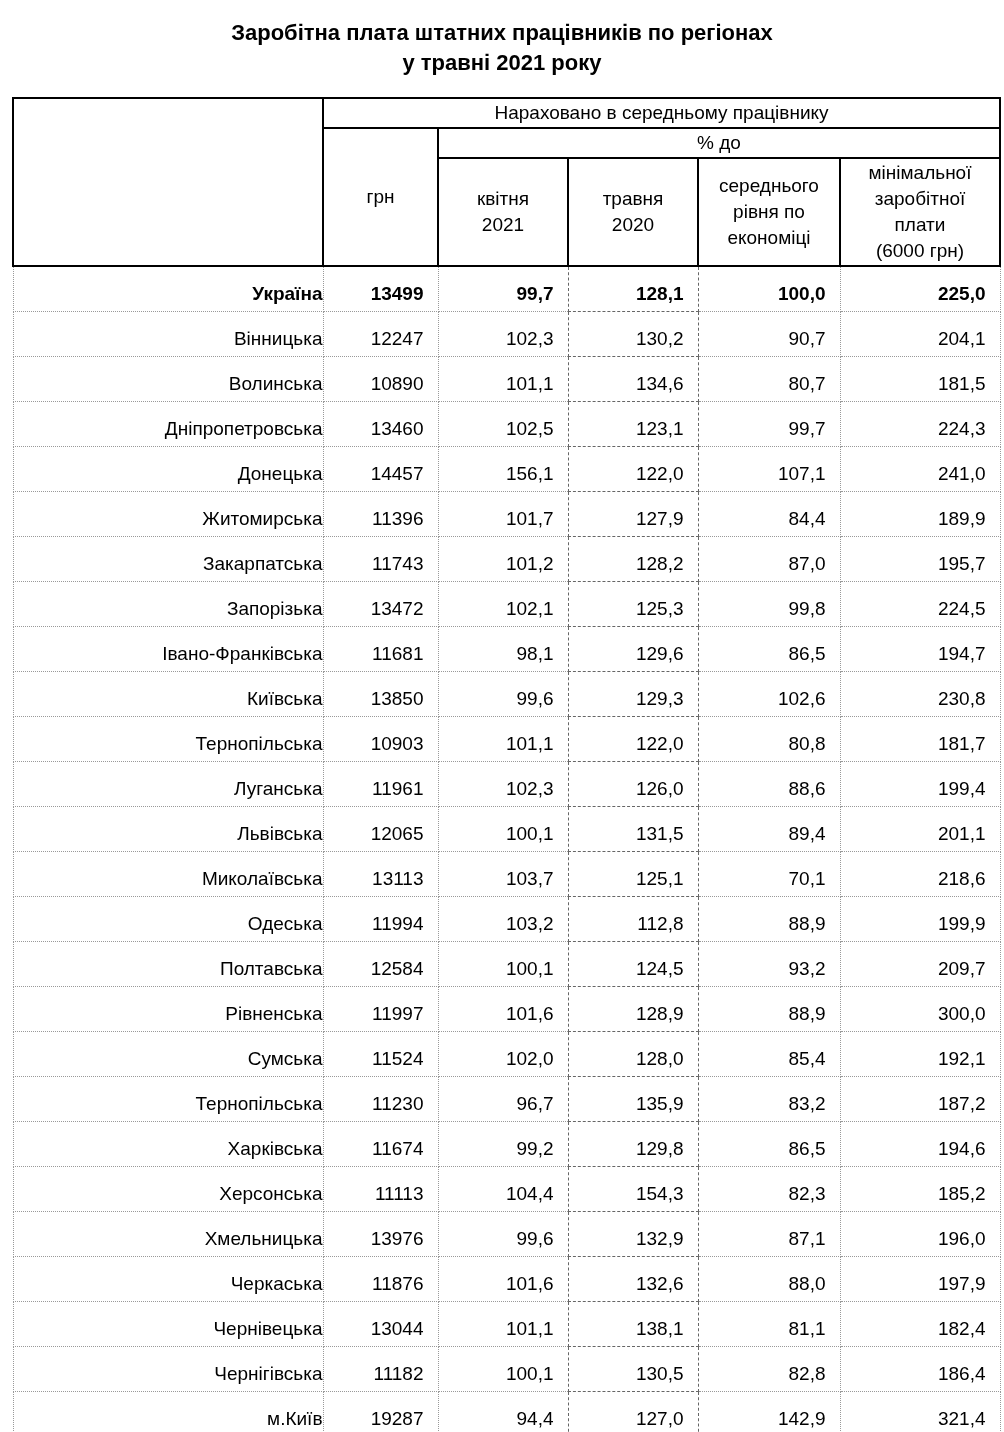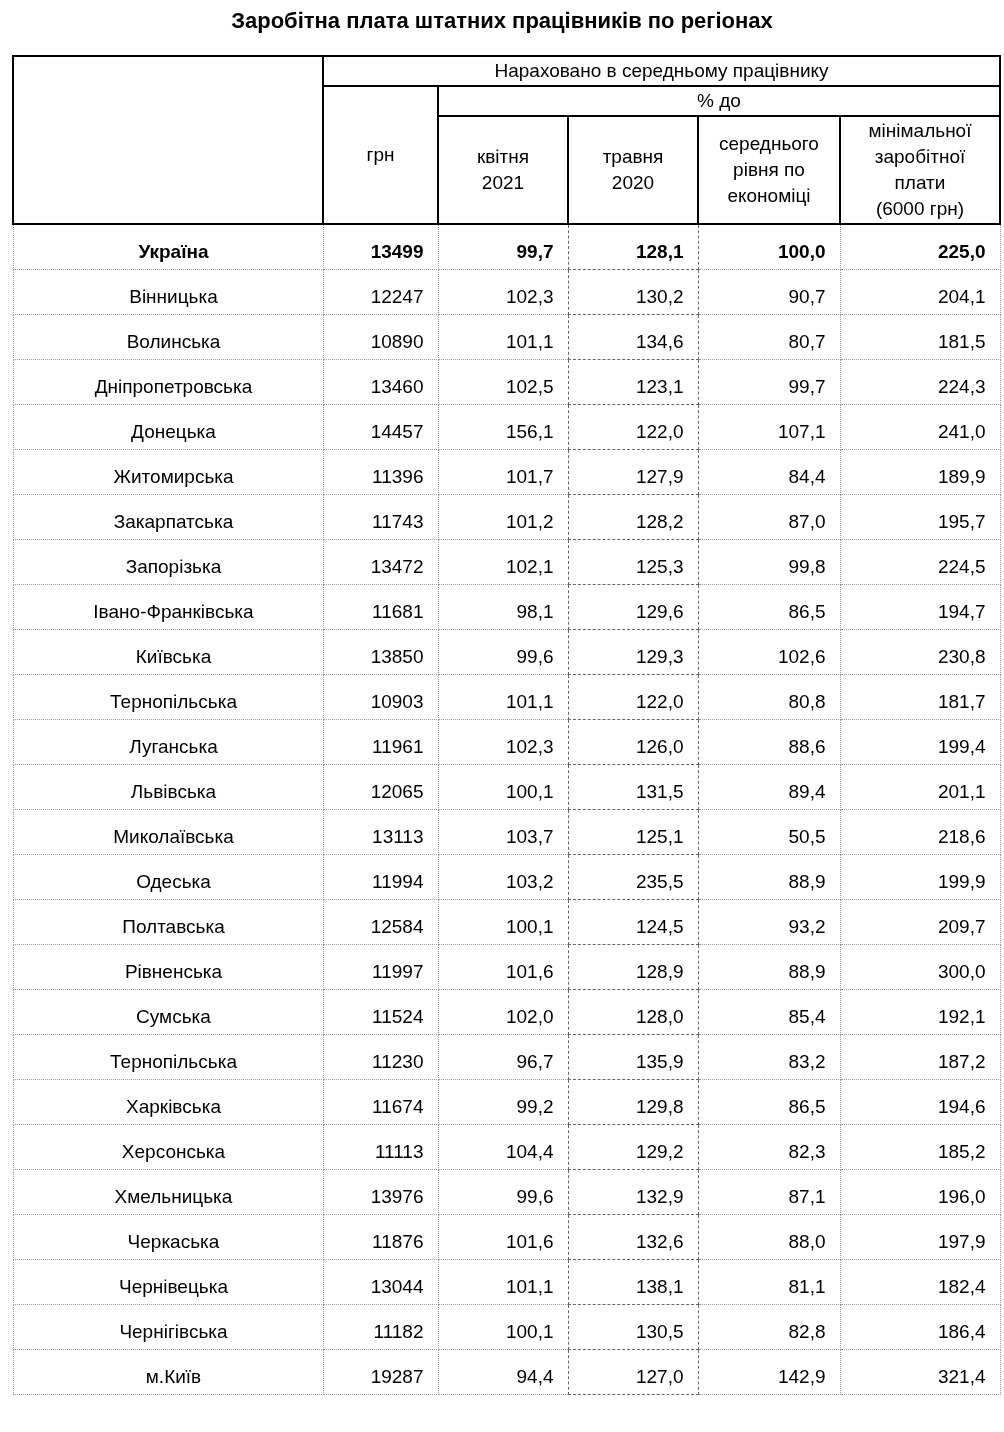--- a/index.html
+++ b/index.html
@@ -6,21 +6,21 @@
   html,body { background:#ffffff; }
   body {
     width:1004px; height:1432px;
     font-family:"Liberation Sans", sans-serif;
     color:#000; overflow:hidden;
     -webkit-font-smoothing:antialiased;
   }
   .title {
     text-align:center; font-weight:bold;
     font-size:22px; line-height:30px;
-    padding-top:6px;
+    padding-top:18px;
   }
   table.salary {
     border-collapse:collapse; table-layout:fixed;
     width:987px; margin:19px 0 0 12px;
   }
   thead th {
     border:2px solid #000;
     font-weight:normal; font-size:19px;
     text-align:center; vertical-align:middle;
     white-space:pre-line; line-height:26px;
@@ -28,30 +28,31 @@
   }
   tr.hrow-group { height:29px; }
   tr.hrow-pct   { height:29px; }
   tr.hrow-sub   { height:105px; }
   tbody tr { height:45px; }
   tbody td {
     border:1px dotted #999999;
     font-size:19px; line-height:22px;
     vertical-align:bottom; padding-bottom:6px;
   }
-  tbody td.region { text-align:center; padding-left:11px; }
+  tbody td.region { text-align:right; padding-left:11px; }
   tbody td.num    { text-align:right; padding-right:14px; }
   tbody td.col-may { border:1px dashed #666666; }
   tbody tr.bold td { font-weight:bold; }
 </style>
 </head>
 <body>
 
 <div class="title">
   <div>Заробітна плата штатних працівників по регіонах</div>
+  <div>у травні 2021 року</div>
 </div>
 
 <table class="salary">
   <colgroup>
     <col style="width:310px">
     <col style="width:115px">
     <col style="width:130px">
     <col style="width:130px">
     <col style="width:142px">
     <col style="width:160px">
@@ -182,28 +183,28 @@
         <td class="num">100,1</td>
         <td class="num col-may">131,5</td>
         <td class="num">89,4</td>
         <td class="num">201,1</td>
       </tr>
       <tr>
         <td class="region">Миколаївська</td>
         <td class="num">13113</td>
         <td class="num">103,7</td>
         <td class="num col-may">125,1</td>
-        <td class="num">50,5</td>
+        <td class="num">70,1</td>
         <td class="num">218,6</td>
       </tr>
       <tr>
         <td class="region">Одеська</td>
         <td class="num">11994</td>
         <td class="num">103,2</td>
-        <td class="num col-may">235,5</td>
+        <td class="num col-may">112,8</td>
         <td class="num">88,9</td>
         <td class="num">199,9</td>
       </tr>
       <tr>
         <td class="region">Полтавська</td>
         <td class="num">12584</td>
         <td class="num">100,1</td>
         <td class="num col-may">124,5</td>
         <td class="num">93,2</td>
         <td class="num">209,7</td>
@@ -237,21 +238,21 @@
         <td class="num">11674</td>
         <td class="num">99,2</td>
         <td class="num col-may">129,8</td>
         <td class="num">86,5</td>
         <td class="num">194,6</td>
       </tr>
       <tr>
         <td class="region">Херсонська</td>
         <td class="num">11113</td>
         <td class="num">104,4</td>
-        <td class="num col-may">129,2</td>
+        <td class="num col-may">154,3</td>
         <td class="num">82,3</td>
         <td class="num">185,2</td>
       </tr>
       <tr>
         <td class="region">Хмельницька</td>
         <td class="num">13976</td>
         <td class="num">99,6</td>
         <td class="num col-may">132,9</td>
         <td class="num">87,1</td>
         <td class="num">196,0</td>

